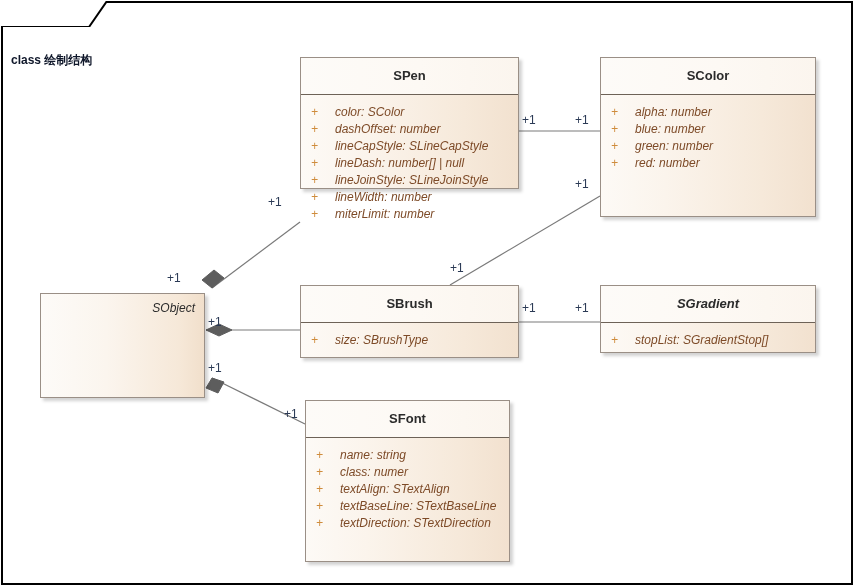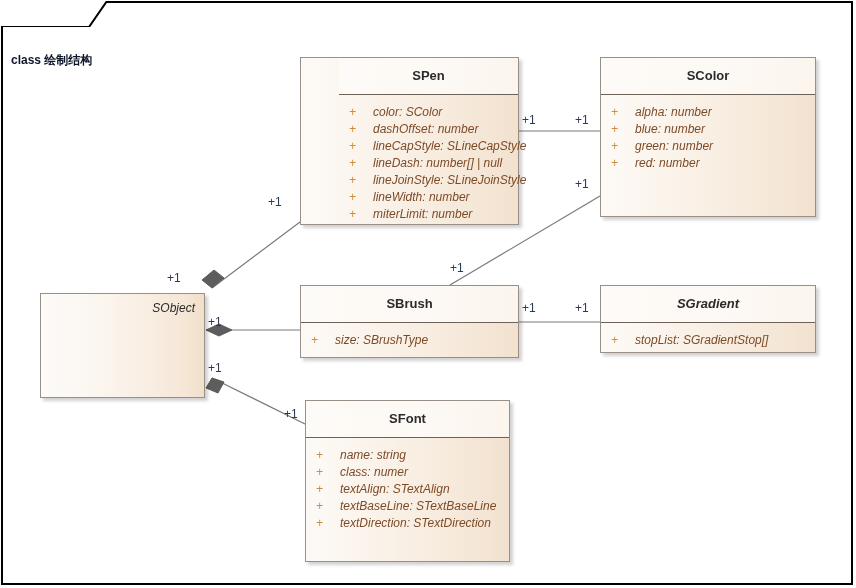--- a/index.html
+++ b/index.html
@@ -166,21 +166,21 @@
     <g>
       <line x1="519" y1="322" x2="600" y2="322" stroke="#7a7a7a" stroke-width="1.2"></line>
     </g>
   </svg>
 
   <div class="cls-plain" id="box-spainter" style="left: 40px; top: 293px; width: 165px; height: 105px;">
     <div class="stereo">SObject</div>
   </div>
 
   <div id="class-boxes">
-      <div class="cls" style="left: 300px; top: 57px; width: 219px; height: 168px; padding-left: 38px;">
+      <div class="cls" style="left: 300px; top: 57px; width: 219px; height: 132px;">
         <div class="cls-head">
           <div class="cls-name">SPen</div>
         </div>
         <div class="cls-body">
           <div class="attr"><span class="vis">+</span><span>color: SColor</span></div>
           <div class="attr"><span class="vis">+</span><span>dashOffset: number</span></div>
           <div class="attr"><span class="vis">+</span><span>lineCapStyle: SLineCapStyle</span></div>
           <div class="attr"><span class="vis">+</span><span>lineDash: number[] | null</span></div>
           <div class="attr"><span class="vis">+</span><span>lineJoinStyle: SLineJoinStyle</span></div>
           <div class="attr"><span class="vis">+</span><span>lineWidth: number</span></div>

